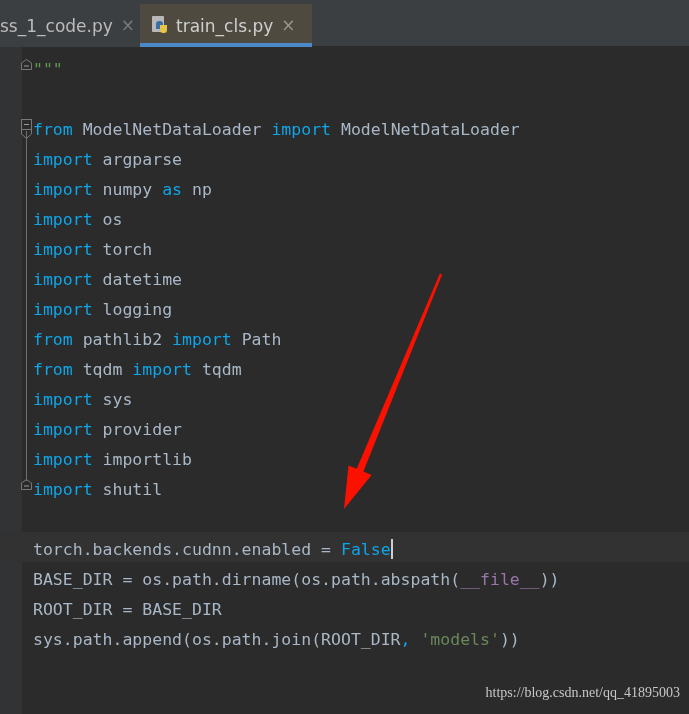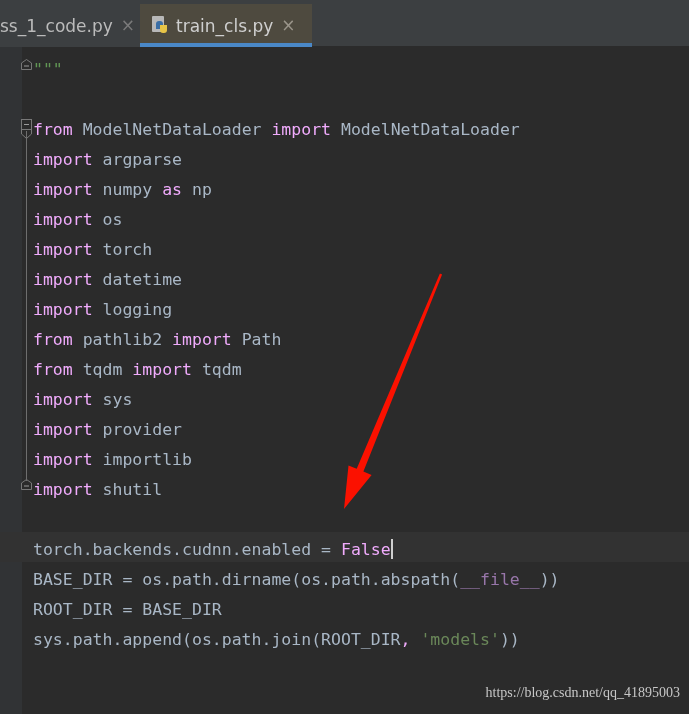--- a/index.html
+++ b/index.html
@@ -171,21 +171,21 @@
   }
   .caret {
     display: inline-block;
     width: 2px;
     height: 20px;
     background: #cfcfcf;
     vertical-align: -4px;
   }
 
   
-  .kw  { color: #f0abfc; }
+  .kw  { color: #0ea5e9; }
   .id  { color: #a9b7c6; }
   .str { color: #6a8759; }
   .com { color: #629755; }
   .dim { color: #9876aa; }
   .pn  { color: #a9b7c6; }
 
   
   .arrow-layer {
     position: absolute;
     left: 0; top: 0;

